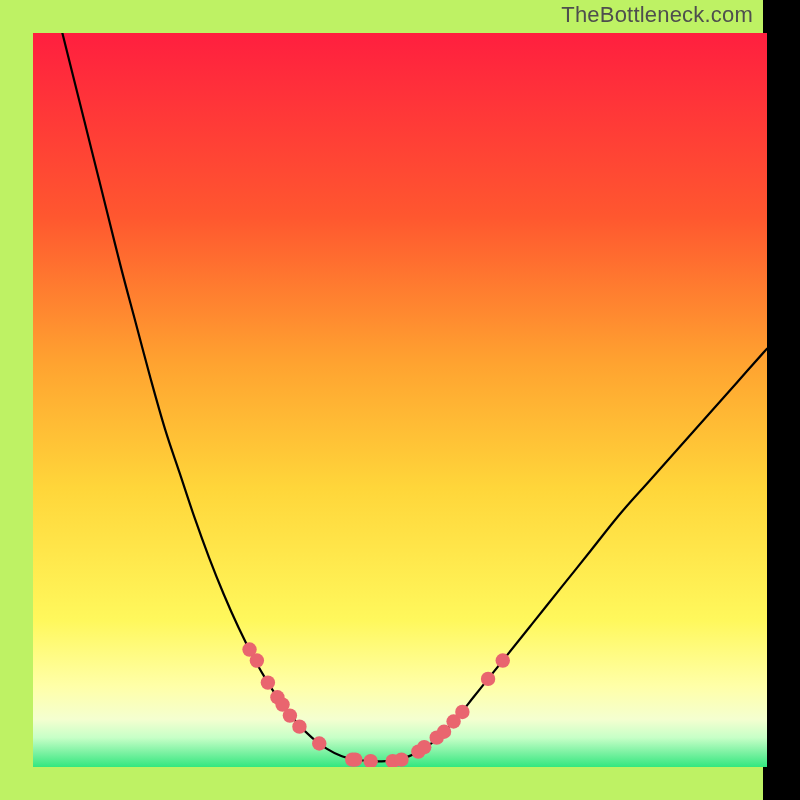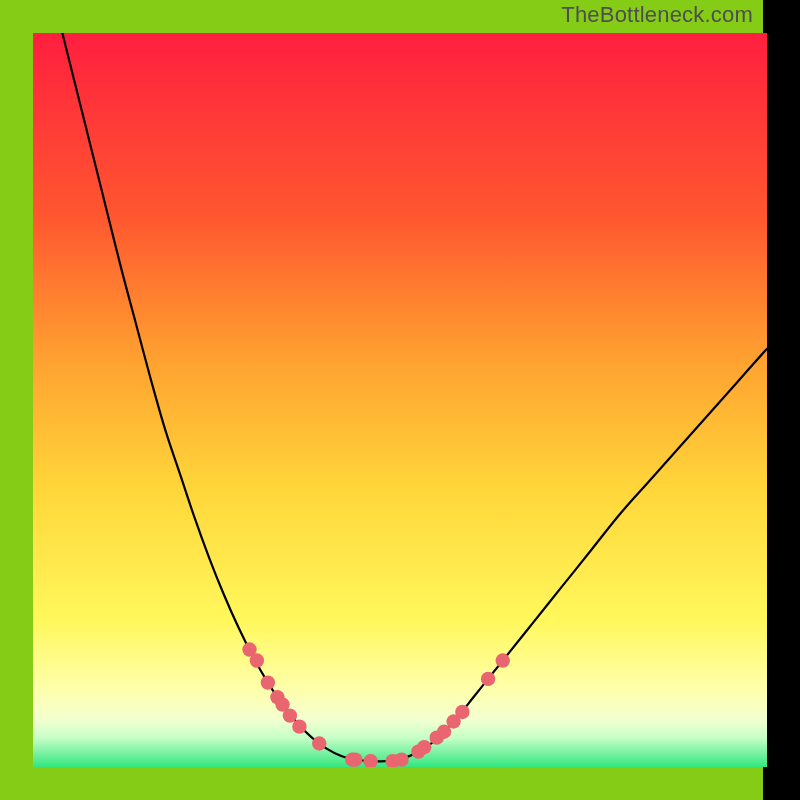--- a/index.html
+++ b/index.html
@@ -8,21 +8,21 @@
     width: 800px;
     height: 800px;
     background: #000;
     overflow: hidden;
     font-family: Arial, Helvetica, sans-serif;
   }
   .frame {
     position: relative;
     width: 763px;
     height: 800px;
-    background: #84cc16;
+    background: #bef264;
   }
   .watermark {
     position: absolute;
     top: 2px;
     right: 10px;
     color: #4e4e4e;
     font-size: 22px;
     font-weight: 500;
     letter-spacing: 0.2px;
     z-index: 20;

